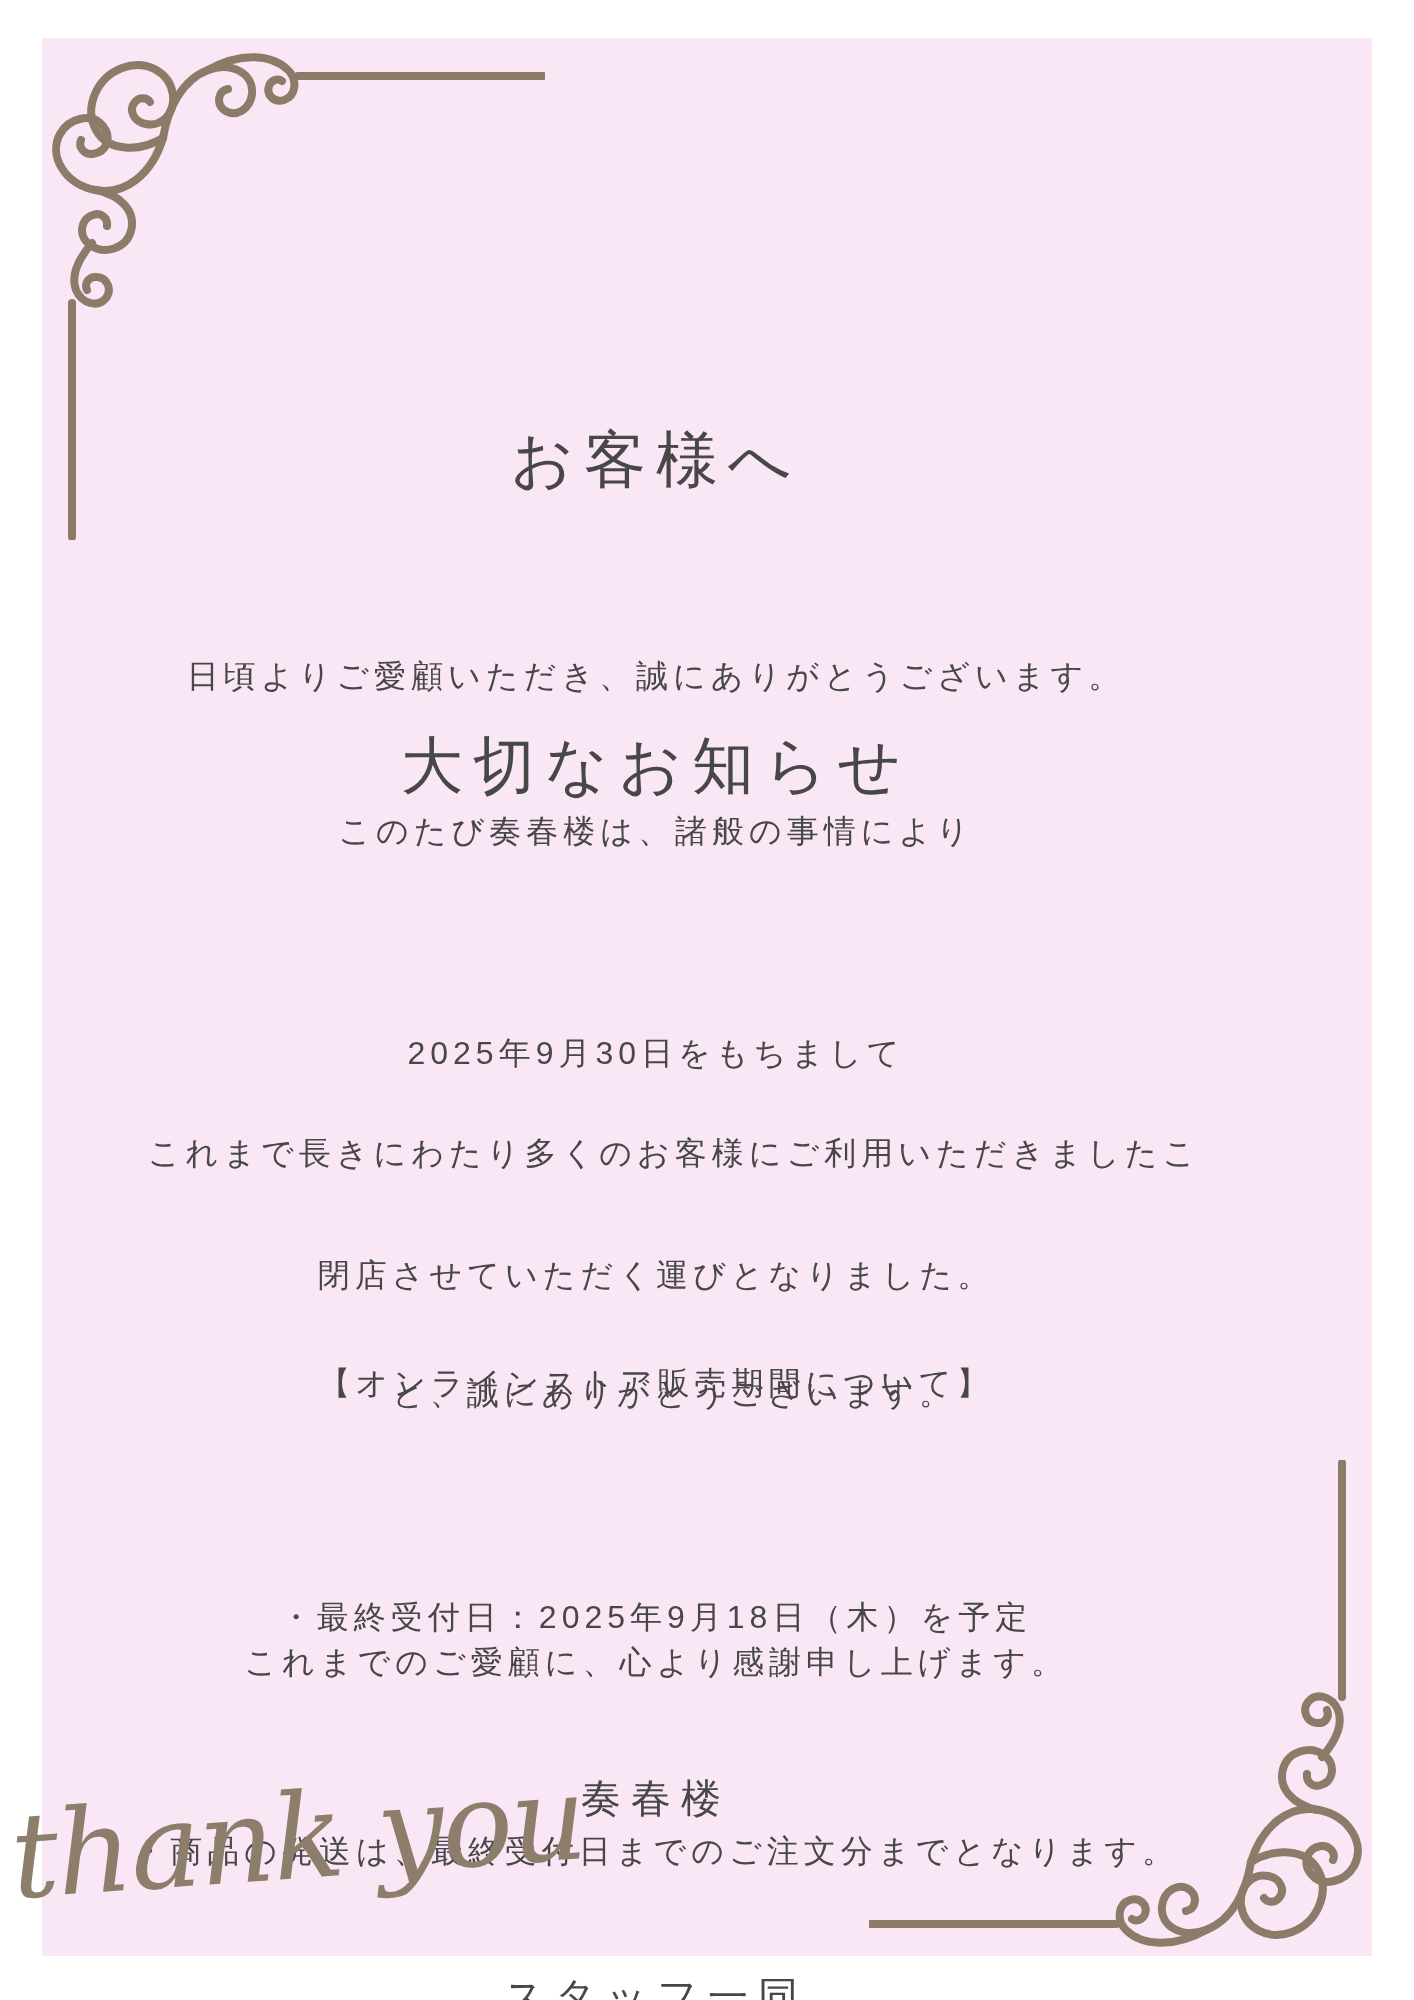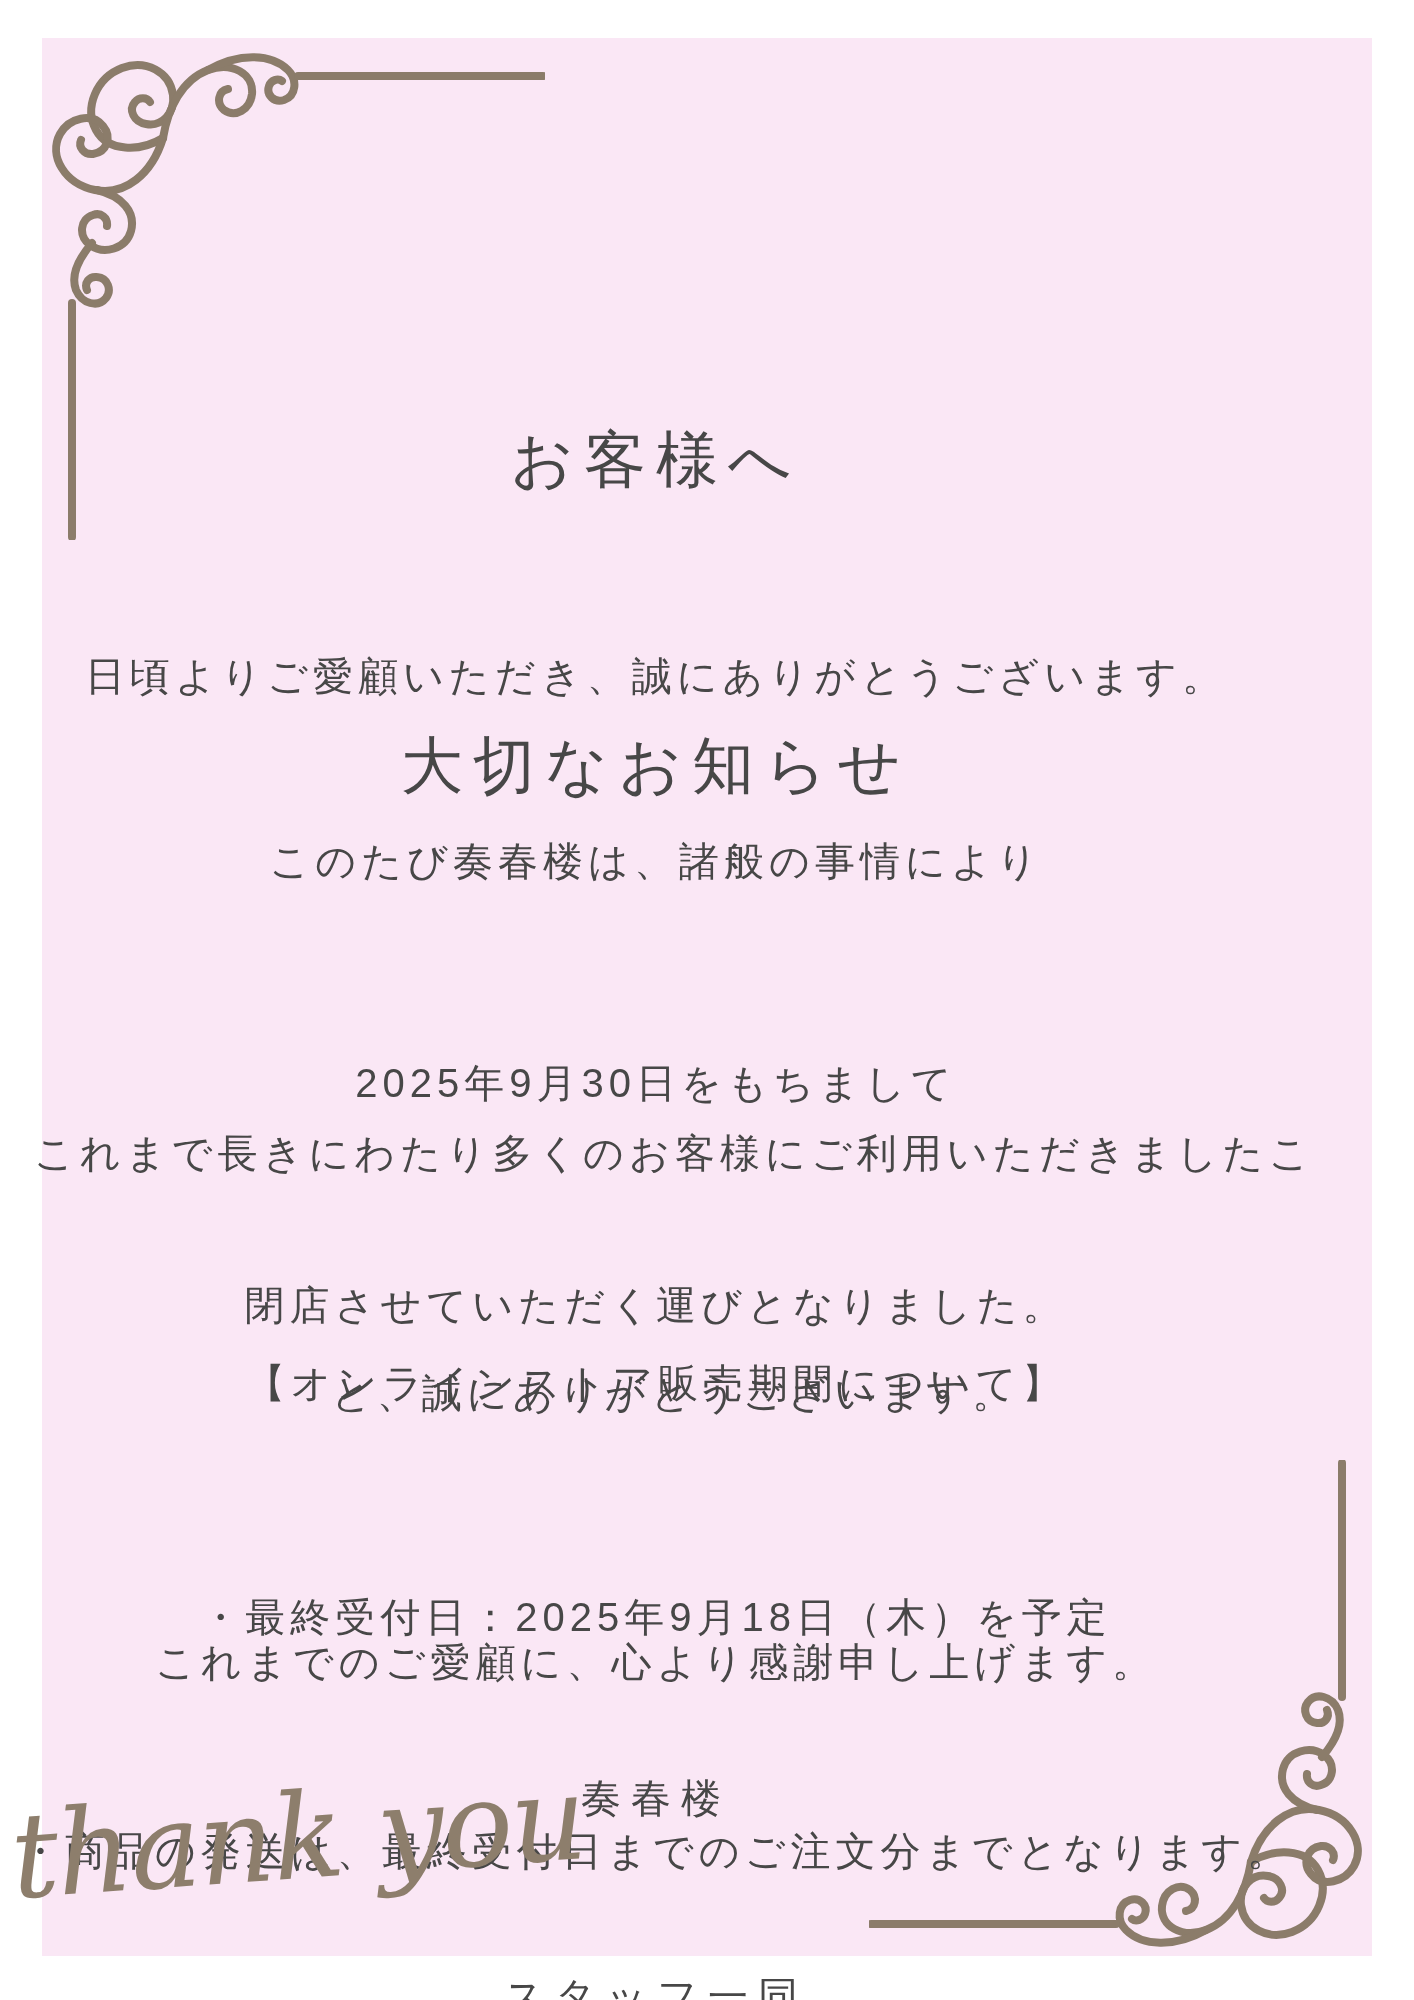--- a/index.html
+++ b/index.html
@@ -28,23 +28,23 @@
   .ornament.top-left{left:40px;top:40px;}
   .ornament.bottom-right{left:869px;top:1460px;transform:rotate(180deg);}
   .txt{
     position:absolute;left:0;width:1312px;text-align:center;
     color:var(--ink);white-space:pre;letter-spacing:5px;
   }
   .title{
     top:205px;font-family:"Liberation Serif", serif;
     font-size:62px;line-height:102px;letter-spacing:10px;font-weight:500;
   }
-  .body-line{font-size:40px;}
+  .body-line{font-size:32px;}
   .p-greeting{top:491px;line-height:74px;}
-  .p-announce{top:676px;line-height:74px;text-align:center;}
+  .p-announce{top:646px;line-height:74px;text-align:center;}
   .p-gratitude{top:953px;line-height:80px;margin-left:18px;}
   .p-store{top:1188px;line-height:78px;}
   .p-closing{top:1477px;line-height:74px;}
   .p-signature{
     top:1634px;font-size:40px;line-height:66px;letter-spacing:10px;
     font-family:"Liberation Serif", serif;
   }
   .thankyou{
     position:absolute;left:14px;top:1788px;width:640px;height:220px;
     font-family:"DejaVu Serif", serif;font-style:italic;

